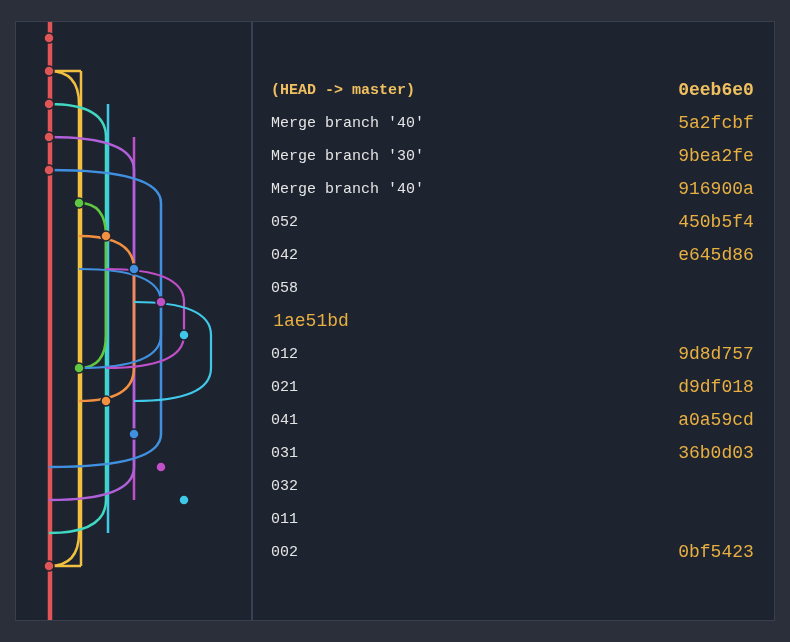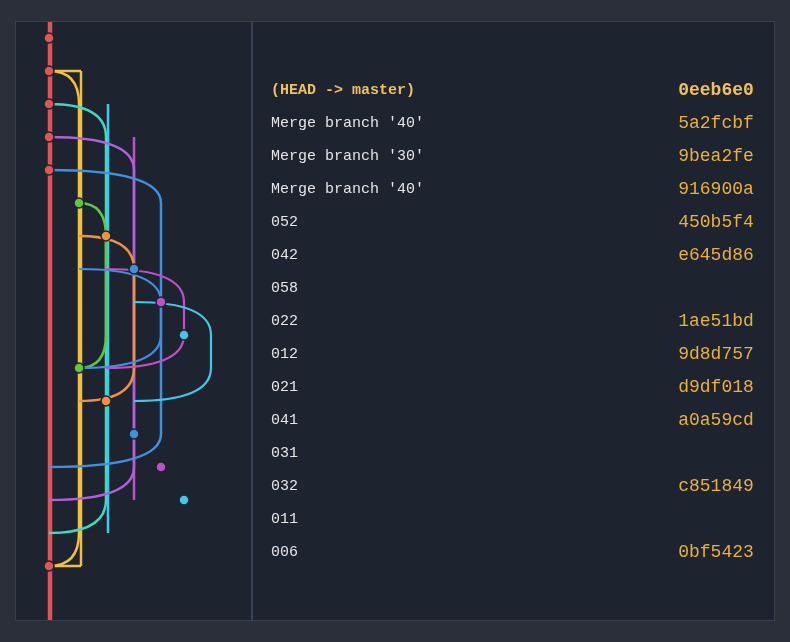--- a/index.html
+++ b/index.html
@@ -172,43 +172,42 @@
         <span class="log-hash">450b5f4</span>
       </div>
       <div class="log-row">
         <span class="log-message">042</span>
         <span class="log-hash">e645d86</span>
       </div>
       <div class="log-row">
         <span class="log-message">058</span>
       </div>
       <div class="log-row">
-        <span class="log-message">022</span>
         <span class="log-hash">1ae51bd</span>
       </div>
       <div class="log-row">
         <span class="log-message">012</span>
         <span class="log-hash">9d8d757</span>
       </div>
       <div class="log-row">
         <span class="log-message">021</span>
         <span class="log-hash">d9df018</span>
       </div>
       <div class="log-row">
         <span class="log-message">041</span>
         <span class="log-hash">a0a59cd</span>
       </div>
       <div class="log-row">
         <span class="log-message">031</span>
+        <span class="log-hash">36b0d03</span>
       </div>
       <div class="log-row">
         <span class="log-message">032</span>
-        <span class="log-hash">c851849</span>
       </div>
       <div class="log-row">
         <span class="log-message">011</span>
       </div>
       <div class="log-row">
-        <span class="log-message">006</span>
+        <span class="log-message">002</span>
         <span class="log-hash">0bf5423</span>
       </div>
     </div>
 </div>
 
 </body></html>

